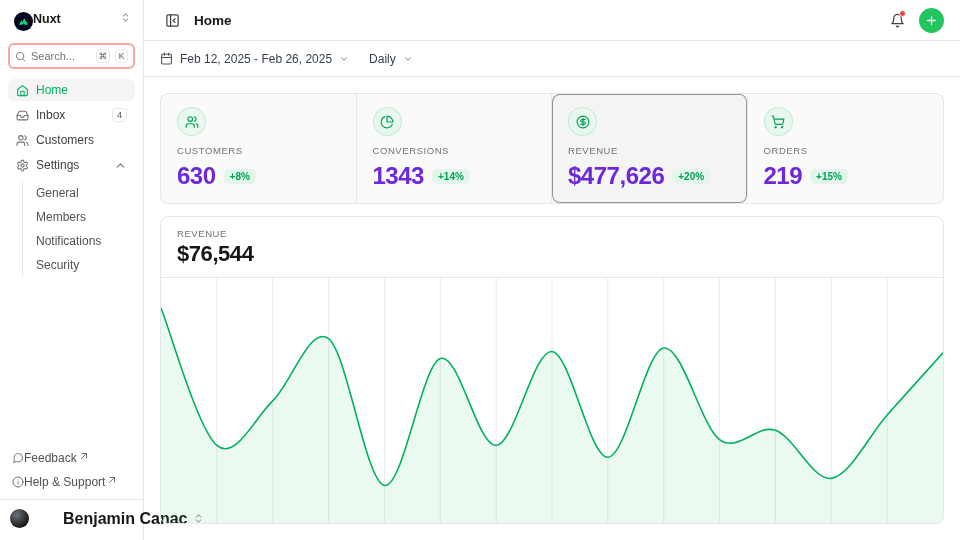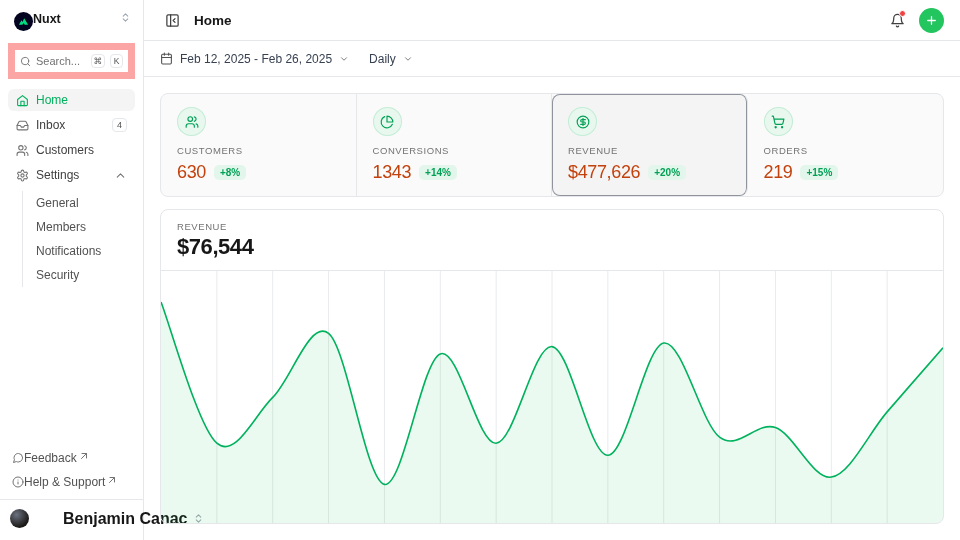--- a/index.html
+++ b/index.html
@@ -13,21 +13,21 @@
   .icon svg { width: 100%; height: 100%; }
 
   
   .sidebar { width: 144px; flex: none; border-right: 1px solid #e5e7eb; display: flex; flex-direction: column; padding: 8px; }
   .brand-row { display: flex; align-items: flex-start; padding: 4px 4px 4px 6px; border-radius: 6px; cursor: pointer; }
   .logo-circle { width: 19px; height: 19px; border-radius: 50%; background: #020420; display: flex; align-items: center; justify-content: center; }
   .logo-circle svg { width: 11px; height: 11px; }
   .brand-name { font-size: 12.5px; font-weight: 700; color: #171717; }
   .selector-icon { margin-left: auto; width: 11px; height: 11px; color: #9ca3af; }
 
-  .search-box { display: flex; align-items: center; gap: 5px; border: 7px solid #fca5a5; border-radius: 0; padding: 4px 5px; margin: 8px 0 10px; cursor: text; background: #fff; }
+  .search-box { display: flex; align-items: center; gap: 5px; border: 2px solid #fca5a5; border-radius: 6px; padding: 4px 5px; margin: 8px 0 10px; cursor: text; background: #fff; }
   .search-box .icon { width: 11px; height: 11px; color: #737373; }
   .search-placeholder { flex: 1; font-size: 11px; color: #737373; }
   .kbd { border: 1px solid #e5e7eb; border-radius: 4px; font-size: 8.5px; min-width: 13px; text-align: center; padding: 1px 2px; color: #525252; background: #fff; }
 
   .nav { display: flex; flex-direction: column; gap: 3px; }
   .nav-item { display: flex; align-items: center; gap: 7px; padding: 4px 8px; border-radius: 6px; font-size: 12px; color: #404040; cursor: pointer; }
   .nav-item .icon { width: 13px; height: 13px; color: #737373; }
   .nav-item.active { background: #f4f4f5; color: #00b15d; font-weight: 500; }
   .nav-item.active .icon { color: #00b15d; }
   .nav-badge { margin-left: auto; border: 1px solid #e5e7eb; border-radius: 4px; font-size: 9px; line-height: 12px; padding: 0 4px; color: #525252; font-weight: 500; background: #fff; }
@@ -63,21 +63,21 @@
   .content { flex: 1; min-height: 0; padding: 16px; display: flex; flex-direction: column; gap: 12px; }
 
   .stats-row { display: grid; grid-template-columns: repeat(4, 1fr); border: 1px solid #e5e7eb; border-radius: 8px; background: #fafafa; flex: none; }
   .stat-cell { padding: 13px 16px; display: flex; flex-direction: column; gap: 9px; cursor: pointer; border-right: 1px solid #e5e7eb; }
   .stat-cell:last-child { border-right: none; }
   .stat-cell.selected { background: #f4f4f5; box-shadow: inset 0 0 0 1px #8f949c; border-radius: 8px; }
   .stat-icon-wrap { width: 29px; height: 29px; border-radius: 50%; background: #e8f8ef; box-shadow: inset 0 0 0 1px #c4ecd6; display: flex; align-items: center; justify-content: center; color: #00a155; }
   .stat-icon-wrap .icon { width: 14px; height: 14px; }
   .stat-label { font-size: 9.5px; letter-spacing: 0.06em; color: #737373; font-weight: 500; }
   .stat-value-row { display: flex; align-items: center; gap: 8px; margin-top: -3px; }
-  .stat-value { font-size: 18px; font-weight: 400; letter-spacing: -0.02em; color: #c2410c; }
+  .stat-value { font-size: 24px; font-weight: 700; letter-spacing: -0.02em; color: #6d28d9; }
   .stat-delta { background: #e3f6eb; color: #00a155; font-size: 10px; font-weight: 600; border-radius: 5px; padding: 2px 6px; }
 
   .chart-card { flex: 1; min-height: 0; border: 1px solid #e5e7eb; border-radius: 8px; display: flex; flex-direction: column; overflow: hidden; }
   .chart-head { padding: 11px 16px 10px; border-bottom: 1px solid #e5e7eb; flex: none; }
   .chart-kicker { font-size: 9.5px; letter-spacing: 0.06em; color: #737373; font-weight: 500; }
   .chart-value { font-size: 22px; font-weight: 700; letter-spacing: -0.02em; color: #171717; margin-top: 2px; }
   .plot { position: relative; flex: 1; min-height: 0; }
   .plot svg { position: absolute; inset: 0; width: 100%; height: 100%; display: block; }
   .xaxis { height: 22px; flex: none; position: relative; }
   .x-tick { position: absolute; top: 5px; transform: translateX(-50%); font-size: 10px; color: #9ca3af; white-space: nowrap; }

